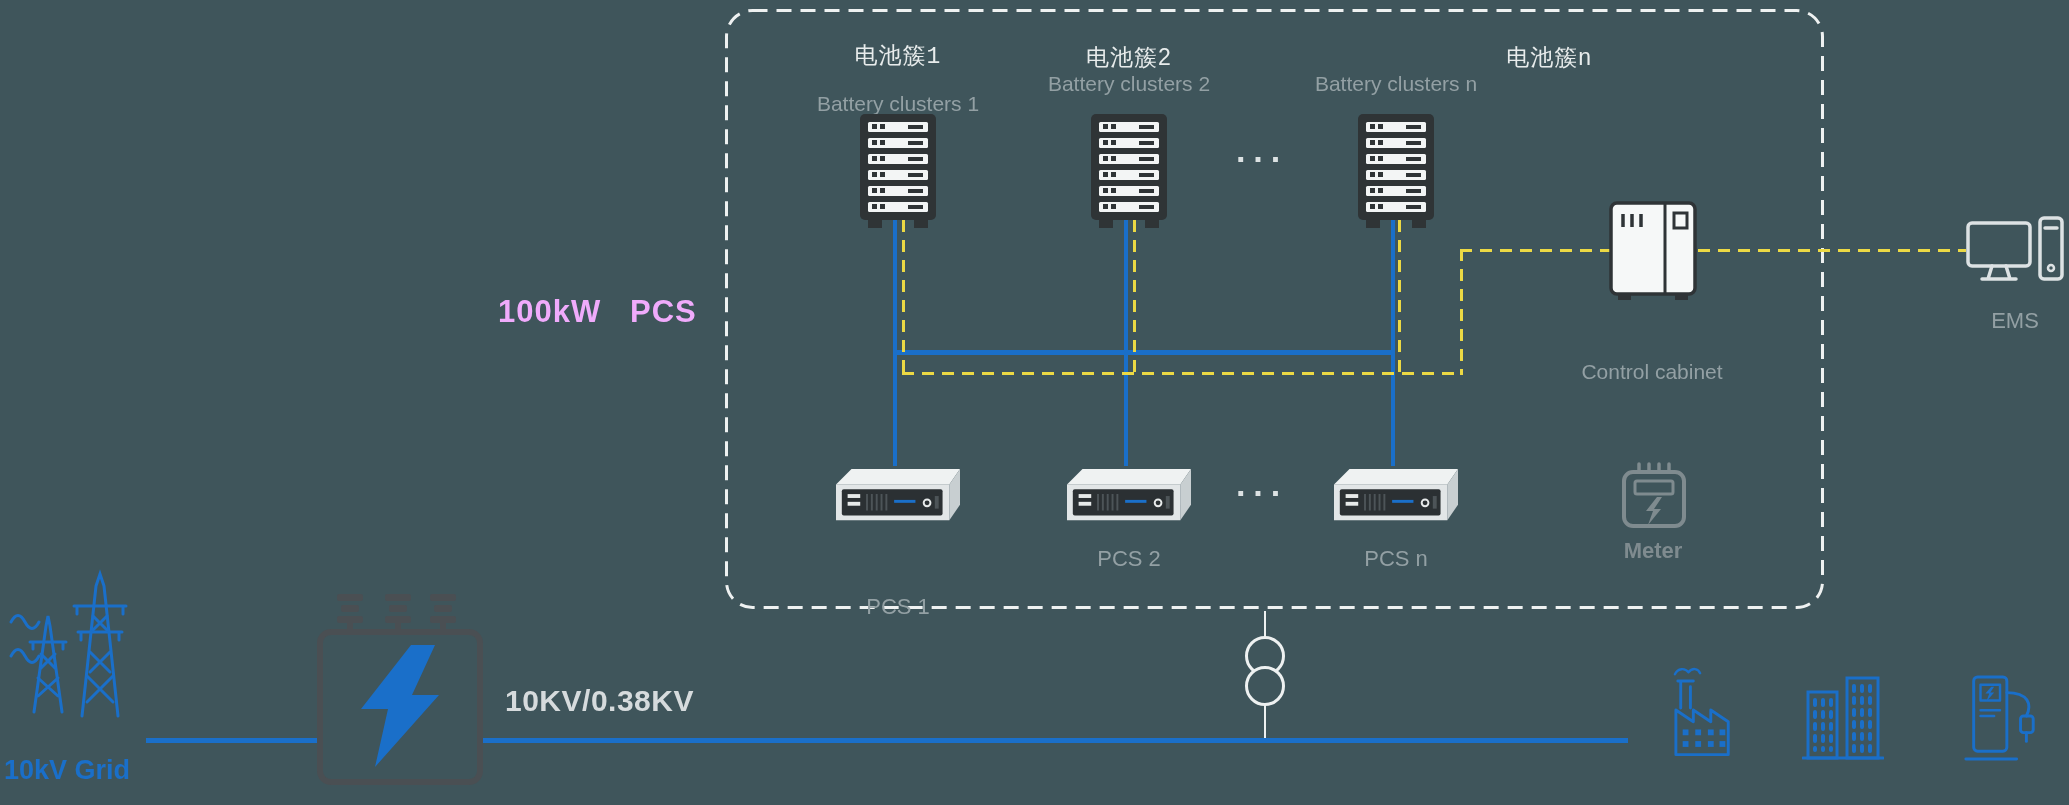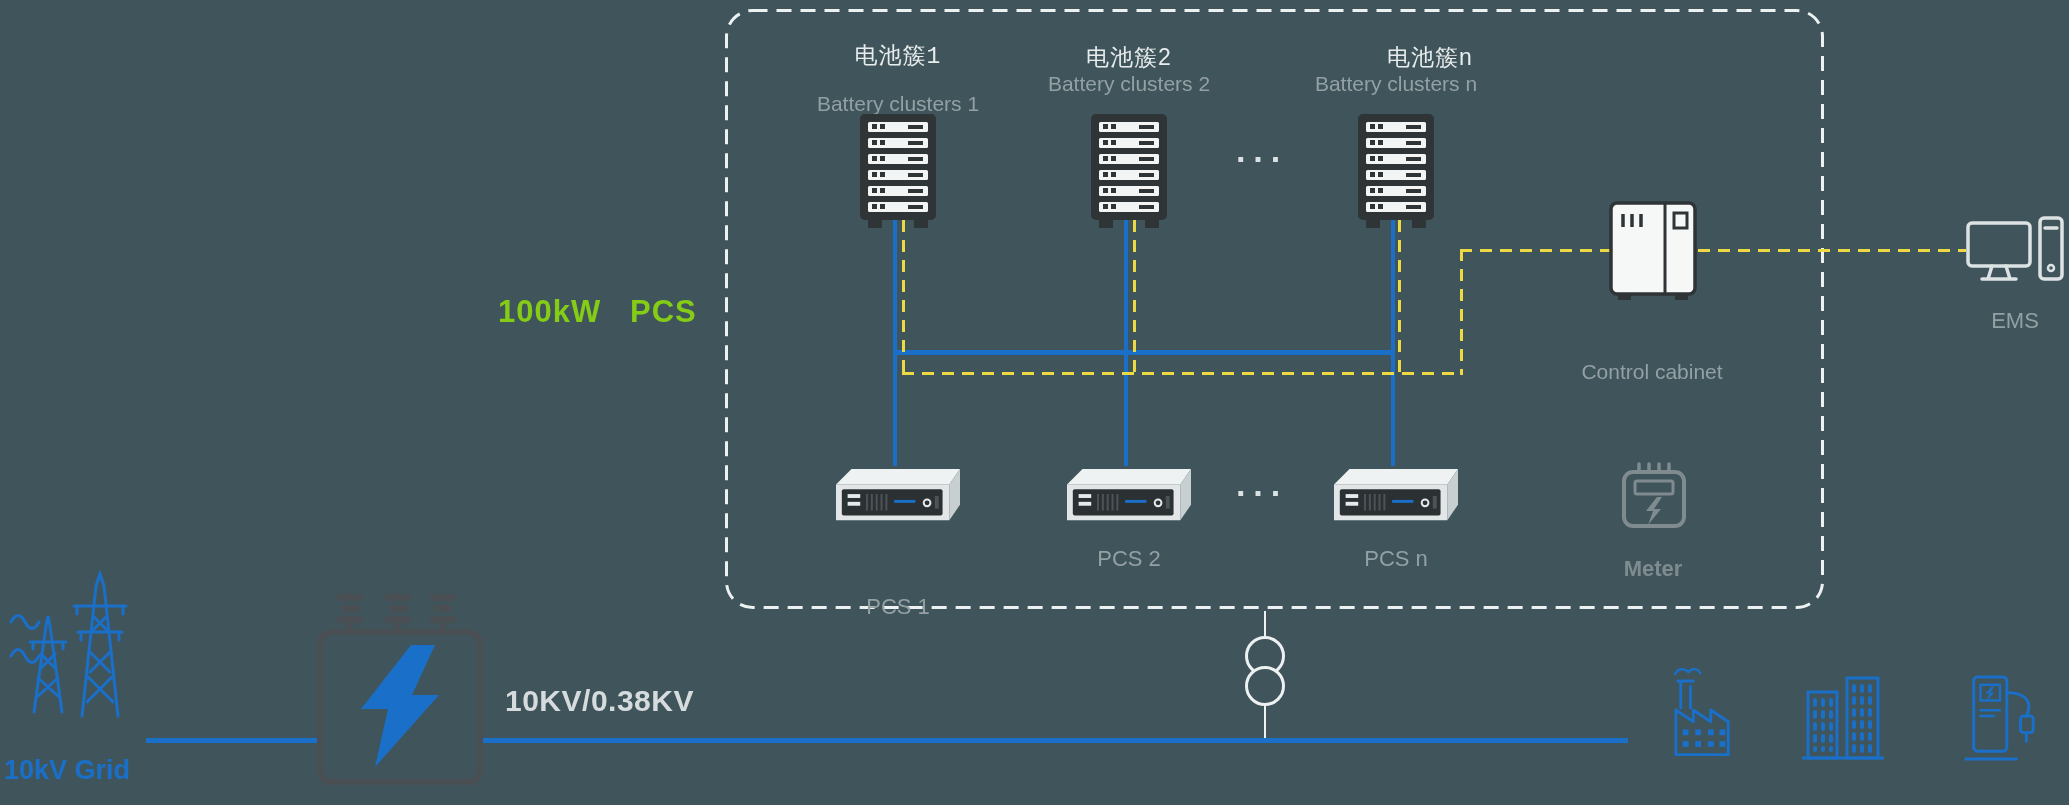--- a/index.html
+++ b/index.html
@@ -9,21 +9,21 @@
   }
   html,body{margin:0;padding:0;background:var(--background);}
   #canvas{position:relative;width:2069px;height:805px;background:var(--background);
           font-family:"Liberation Sans",sans-serif;overflow:hidden;}
   .abs{position:absolute;}
   .txt{position:absolute;line-height:1.15;}
   .zh{color:var(--text_light);font-size:23px;text-align:center;letter-spacing:1px;}
   .en{color:var(--text_gray);font-size:21px;text-align:center;}
   .gray-label{color:var(--text_gray);font-size:22px;text-align:center;}
   .gray-bold{color:var(--meter_gray);font-size:22px;font-weight:bold;text-align:center;}
-  .power-label{color:#84cc16;font-size:31px;font-weight:bold;white-space:pre;letter-spacing:1px;}
+  .power-label{color:#f0abfc;font-size:31px;font-weight:bold;white-space:pre;letter-spacing:1px;}
   .blue-bold{color:var(--blue);font-size:27px;font-weight:bold;}
   .ratio-label{color:#d6dbdd;font-size:30px;font-weight:bold;letter-spacing:.5px;}
   .dots{color:#dce2e3;font-size:34px;font-weight:bold;letter-spacing:6px;text-align:center;}
   .bline-v{width:4px;background:var(--blue);}
   .bline-h{height:5px;background:var(--blue);}
   .yline-v{width:3px;background:repeating-linear-gradient(180deg,var(--yellow) 0 12px,transparent 12px 20px);}
   .yline-h{height:3px;background:repeating-linear-gradient(90deg,var(--yellow) 0 12px,transparent 12px 20px);}
   .wline-v{width:2px;background:var(--line_white);}
   .circle{width:40px;height:40px;border:3px solid var(--line_white);border-radius:50%;
           background:var(--background);box-sizing:border-box;}
@@ -50,21 +50,21 @@
   <div class="abs yline-v" style="left:1398px;top:220px;height:155px;"></div>
   <div class="abs yline-h" style="left:902px;top:372px;width:561px;"></div>
   <div class="abs yline-v" style="left:1460px;top:249px;height:126px;"></div>
   <div class="abs yline-h" style="left:1460px;top:249px;width:150px;"></div>
   <div class="abs yline-h" style="left:1698px;top:249px;width:268px;"></div>
 
   <div class="txt zh" style="left:768px;top:44px;width:260px;font-family:Liberation Mono, monospace;">电池簇1</div>
   <div class="txt en" style="left:768px;top:72px;width:260px;margin-top:20px;">Battery clusters 1</div>
   <div class="txt zh" style="left:999px;top:44px;width:260px;">电池簇2</div>
   <div class="txt en" style="left:999px;top:72px;width:260px;">Battery clusters 2</div>
-  <div class="txt zh" style="left:1300px;top:44px;width:260px;">电池簇n</div>
+  <div class="txt zh" style="left:1332px;top:44px;width:260px;text-align:right;">电池簇n</div>
   <div class="txt en" style="left:1266px;top:72px;width:260px;">Battery clusters n</div>
   <div class="txt dots" style="left:1202px;top:140px;width:120px;">···</div>
 
   <div class="abs" style="left:857px;top:112px;">
     <svg width="82" height="118" viewBox="0 0 82 118">
       <rect x="3" y="2" width="76" height="106" rx="5" fill="#2f3436"></rect>
       <rect x="11" y="108" width="14" height="8" fill="#2f3436"></rect>
         <rect x="57" y="108" width="14" height="8" fill="#2f3436"></rect>
       <g>
         <rect x="11" y="10" width="60" height="10" rx="1.5" fill="#f3f5f5"></rect>
@@ -223,21 +223,21 @@
   <div class="txt en" style="left:1522px;top:360px;width:260px;">Control cabinet</div>
 
   <div class="abs" style="left:1620px;top:462px;">
     <svg width="68" height="68" viewBox="0 0 68 68" fill="none" stroke="#7f8b8f" stroke-linecap="round">
       <path d="M19 2 v8 M29 2 v8 M39 2 v8 M49 2 v8" stroke-width="3.5"></path>
       <rect x="4" y="10" width="60" height="54" rx="9" stroke-width="4"></rect>
       <rect x="15" y="19" width="38" height="13" rx="2" stroke-width="3"></rect>
       <path d="M37 35 l-11 14 h7 l-5 14 13 -16 h-7 l8 -12 z" fill="#7f8b8f" stroke="none"></path>
     </svg>
   </div>
-  <div class="txt gray-bold" style="left:1553px;top:538px;width:200px;margin-top:18px;">Meter</div>
+  <div class="txt gray-bold" style="left:1553px;top:538px;width:200px;">Meter</div>
 
   <div class="abs" style="left:1966px;top:216px;">
     <svg width="98" height="72" viewBox="0 0 98 72" fill="none" stroke="#dde2e4" stroke-width="3.5" stroke-linecap="round">
       <rect x="2" y="7" width="62" height="43" rx="4"></rect>
       <path d="M26 50 l-4 13 M40 50 l4 13 M16 63 H50"></path>
       <rect x="74" y="2" width="22" height="61" rx="4"></rect>
       <path d="M79 12 h12"></path>
       <circle cx="85" cy="52" r="3" stroke-width="2.5"></circle>
     </svg>
   </div>

